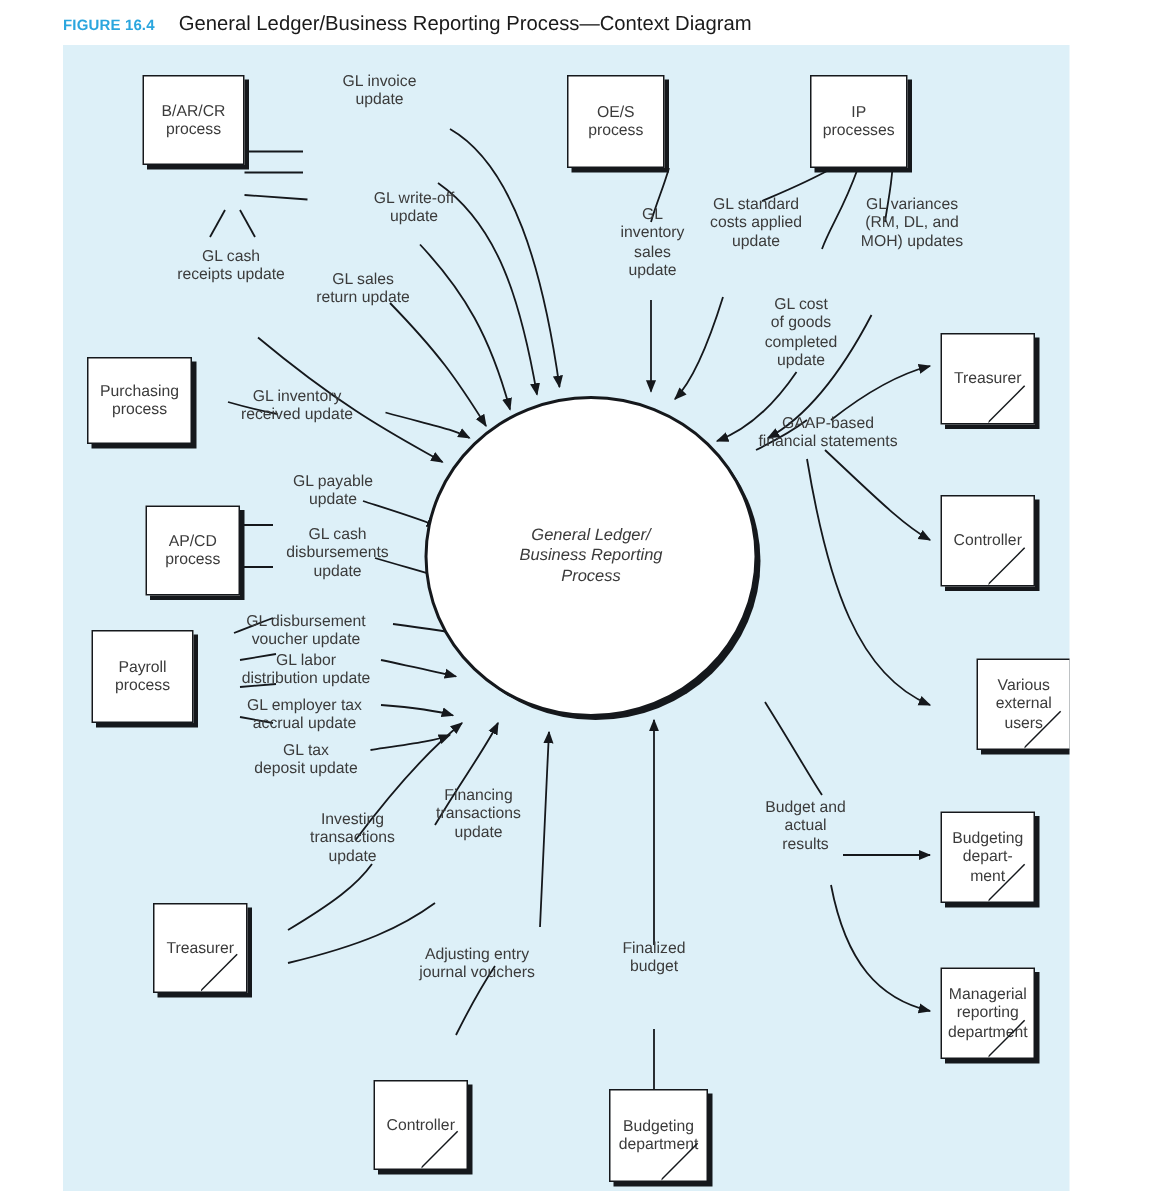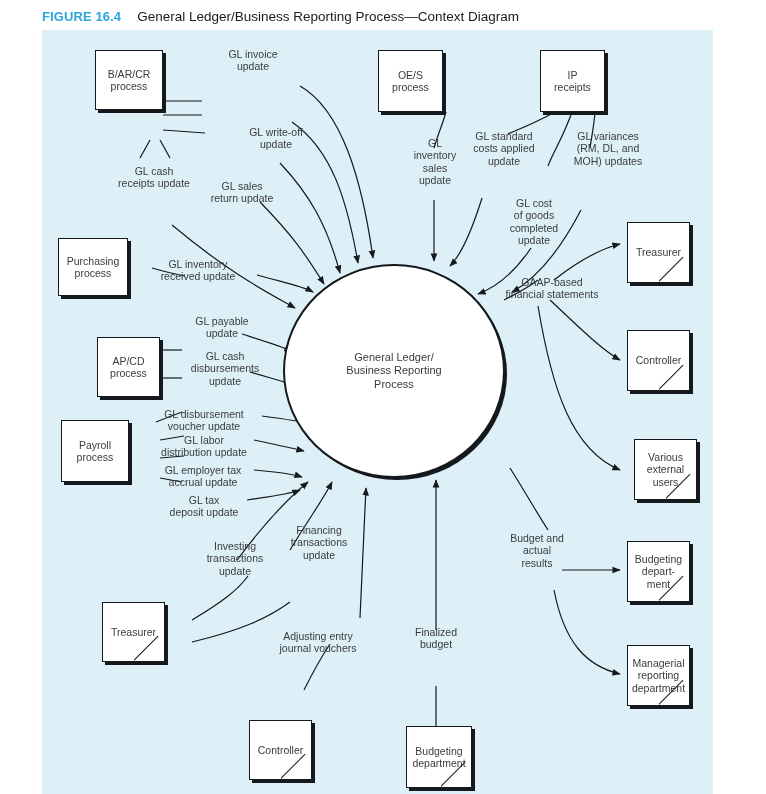--- a/index.html
+++ b/index.html
@@ -3,21 +3,21 @@
 <meta charset="utf-8">
 <style>
   html,body{margin:0;padding:0;background:#ffffff;}
   body{width:766px;height:794px;position:relative;
        font-family:"Liberation Sans","DejaVu Sans",sans-serif;
        -webkit-font-smoothing:antialiased;}
 
   
   #caption{position:absolute;left:42px;top:6px;width:700px;height:22px;
            white-space:nowrap;line-height:20px;}
-  #caption .fignum{color:#2ba6de;font-weight:bold;font-size:13px;
+  #caption .fignum{color:#2ba6de;font-weight:bold;font-size:10px;
                    letter-spacing:.1px;}
   #caption .figttl{color:#1a1a1a;font-size:13.5px;margin-left:16px;}
 
   
   #canvas{position:absolute;left:42px;top:30px;width:671px;height:764px;
           background:#ddf0f8;overflow:hidden;}
 
   
   #flows{position:absolute;left:0;top:0;width:671px;height:764px;
          pointer-events:none;}
@@ -35,21 +35,21 @@
             border-top:1.4px solid #15181c;
             transform-origin:left bottom;transform:rotate(-45deg);display:block;}
 
   
   #bubble{position:absolute;left:241px;top:234px;width:222px;height:214px;
           border-radius:50%;background:#ffffff;border:2px solid #15181c;
           box-sizing:border-box;
           box-shadow:3px 3px 0 -1px #15181c;
           display:flex;align-items:center;justify-content:center;}
   #bubble span{display:block;text-align:center;color:#3b3b3b;
-               font-size:11px;line-height:13.6px;}
+               font-size:11px;line-height:13.6px;font-style:italic;}
 
   
   .lbl{position:absolute;color:#3b3b3b;font-size:10.5px;line-height:12.4px;
        text-align:center;white-space:pre-line;}
 </style>
 </head>
 <body>
 
 <div id="caption">
   <span class="fignum">FIGURE 16.4</span><span class="figttl">General Ledger/Business Reporting Process—Context Diagram</span>
@@ -132,21 +132,21 @@
 process</span>
   </div>
 
   <div class="node" style="left:336px;top:20px;width:65px;height:62px;">
     <span style="white-space: pre-line;">OE/S
 process</span>
   </div>
 
   <div class="node" style="left:498px;top:20px;width:65px;height:62px;">
     <span style="white-space: pre-line;">IP
-receipts</span>
+processes</span>
   </div>
 
   <div class="node" style="left:16px;top:208px;width:70px;height:58px;">
     <span style="white-space: pre-line;">Purchasing
 process</span>
   </div>
 
   <div class="node" style="left:55px;top:307px;width:63px;height:60px;">
     <span style="white-space: pre-line;">AP/CD
 process</span>
@@ -186,21 +186,21 @@
       </span>
   </div>
 
   <div class="node" style="left:585px;top:300px;width:63px;height:61px;">
     <span style="white-space: pre-line;">Controller</span>
     <span class="corner">
         <i></i>
       </span>
   </div>
 
-  <div class="node" style="left:592px;top:409px;width:63px;height:61px;">
+  <div class="node" style="left:609px;top:409px;width:63px;height:61px;">
     <span style="white-space: pre-line;">Various
 external
 users</span>
     <span class="corner">
         <i></i>
       </span>
   </div>
 
   <div class="node" style="left:585px;top:511px;width:63px;height:61px;">
     <span style="white-space: pre-line;">Budgeting

